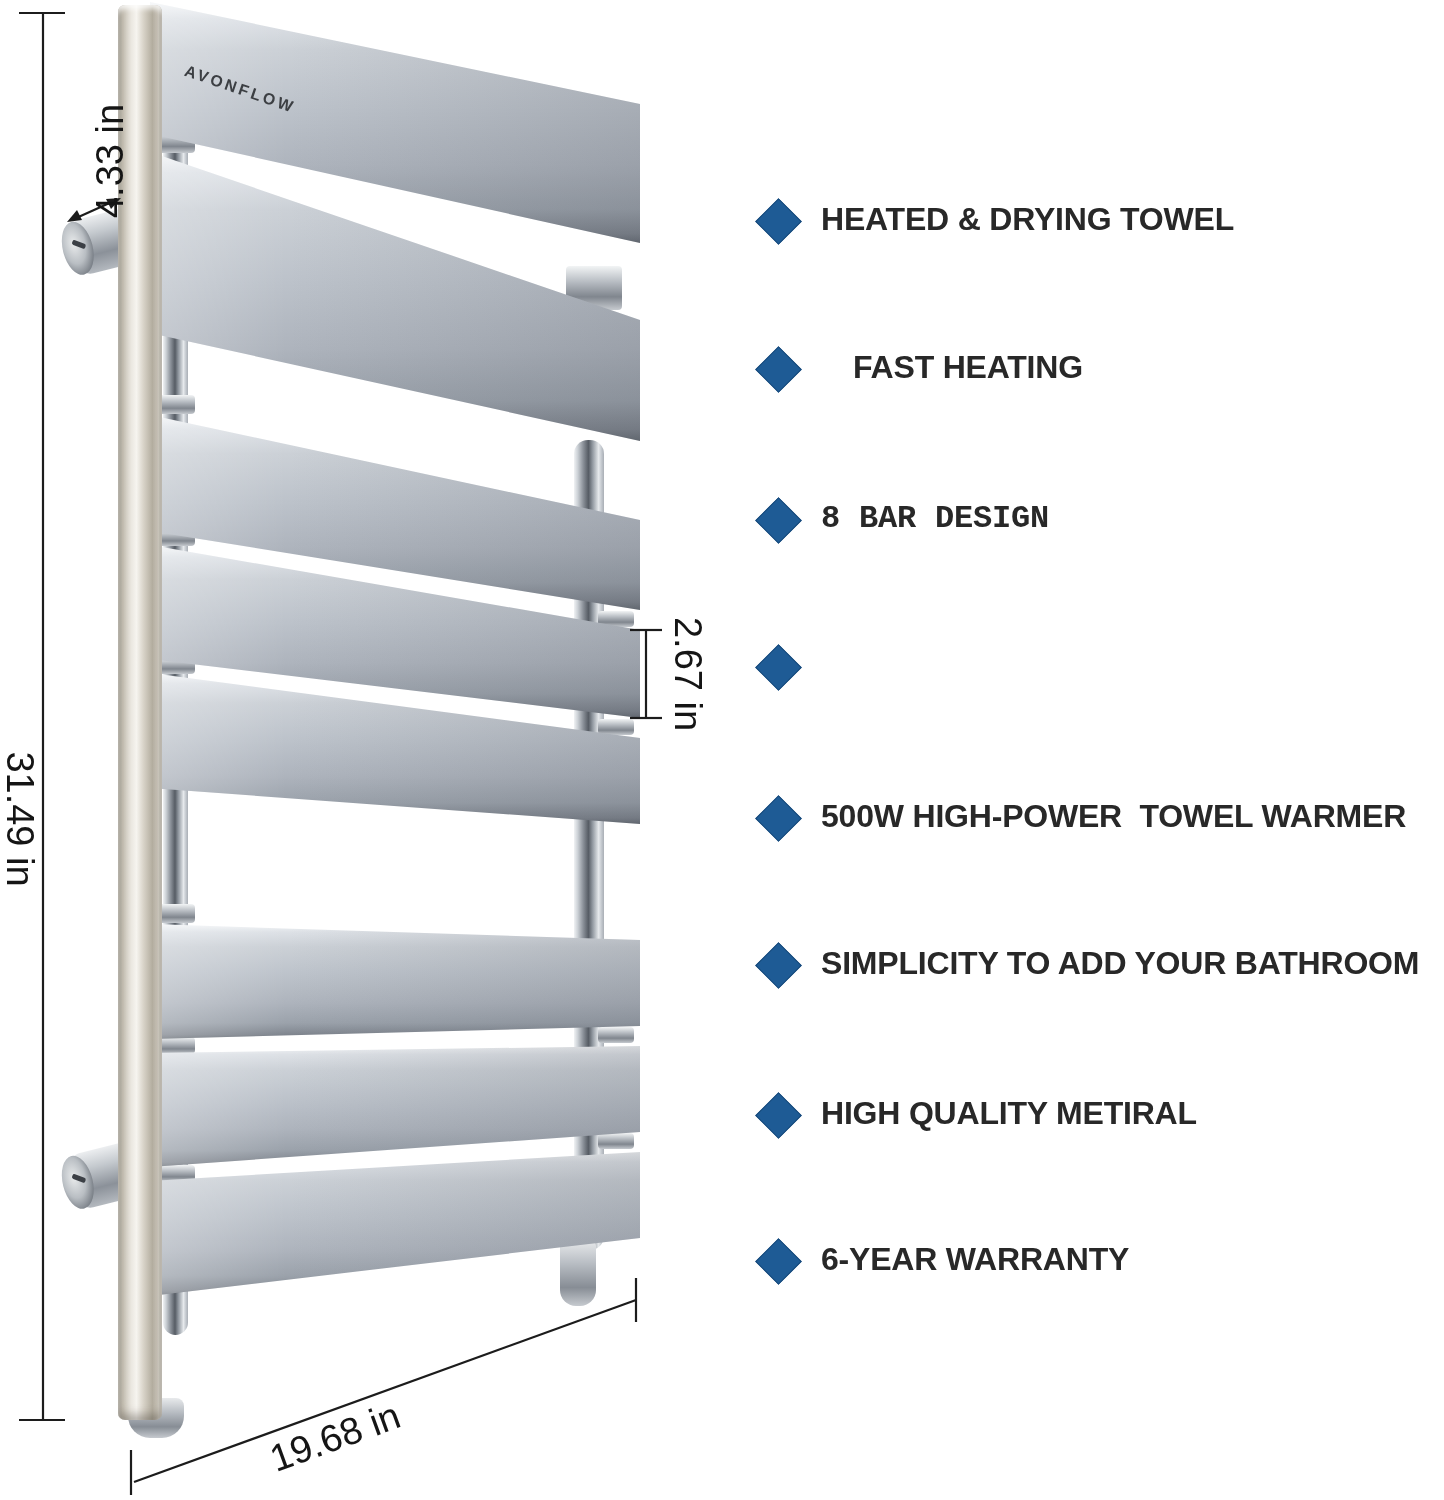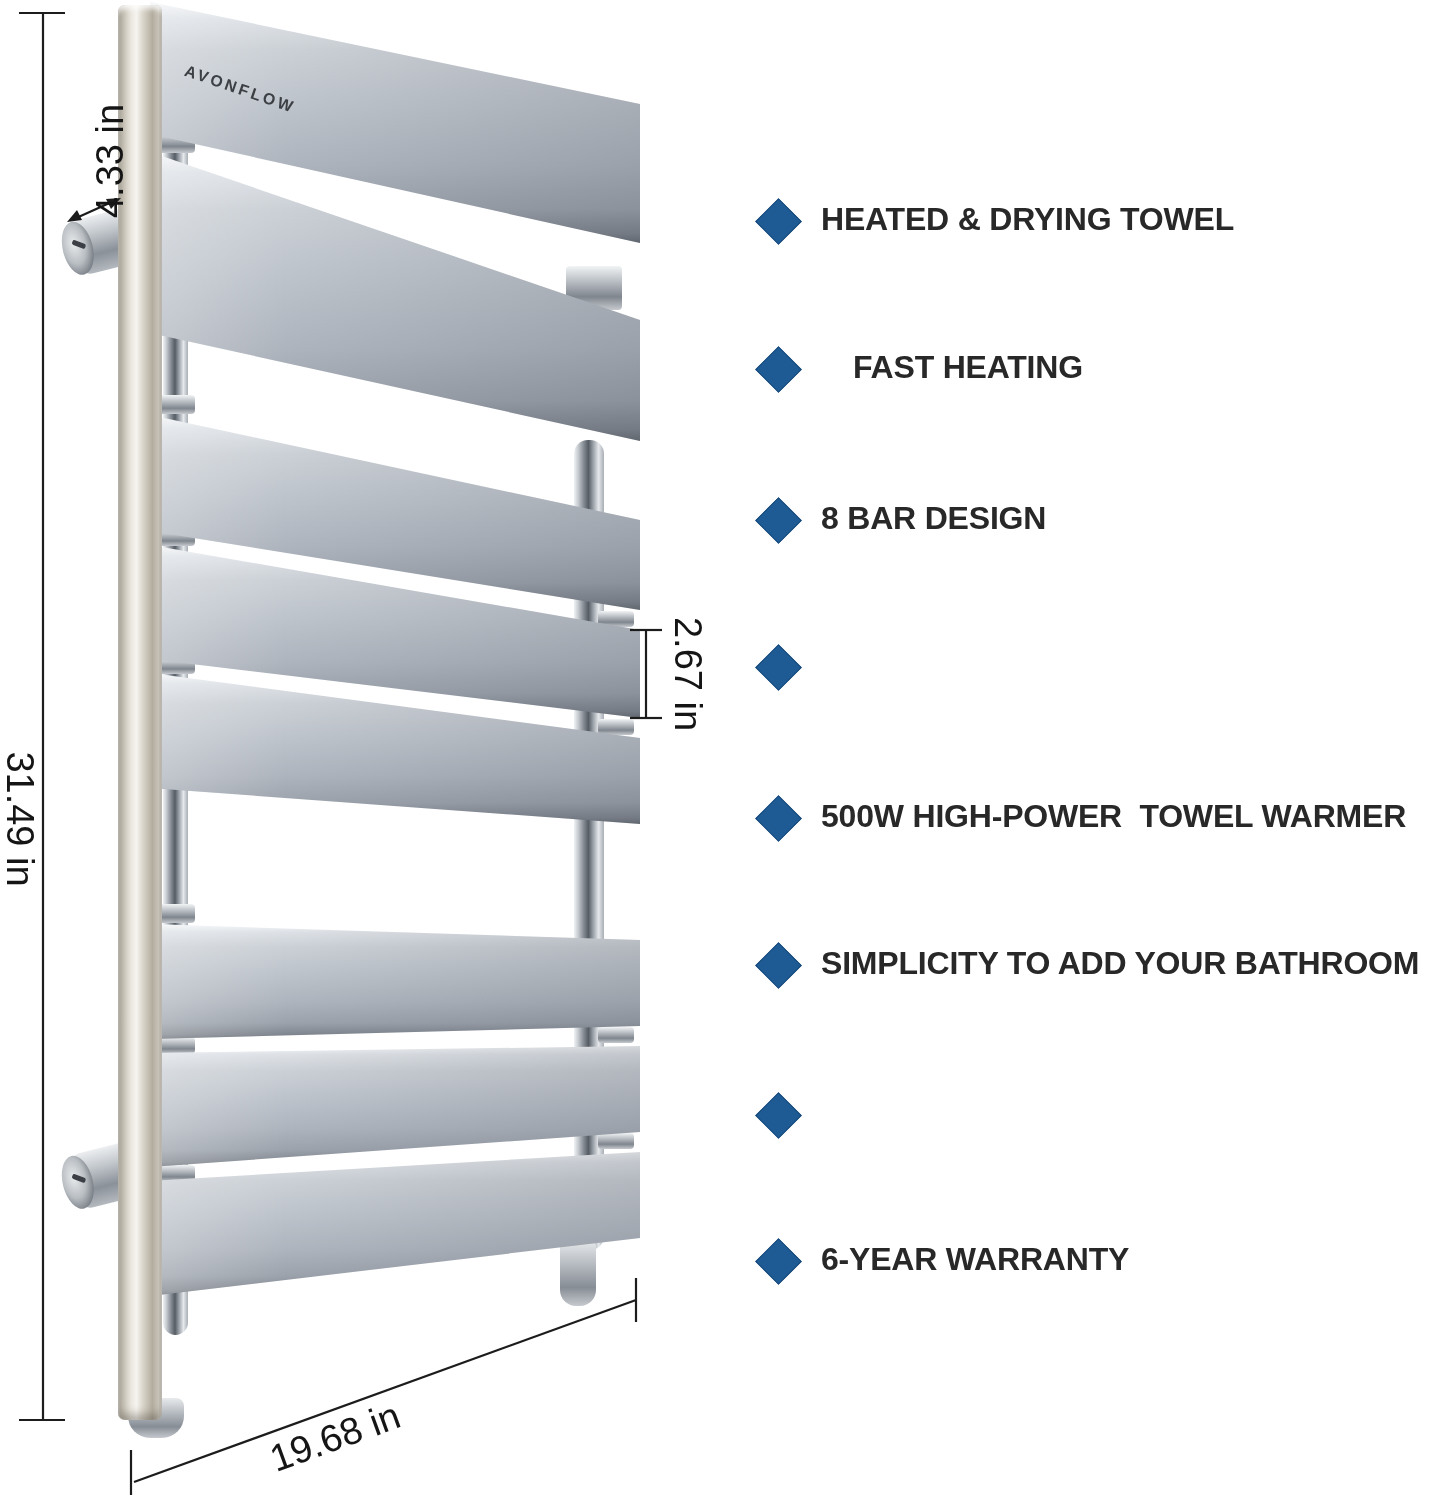--- a/index.html
+++ b/index.html
@@ -160,35 +160,36 @@
 
 <div>
   <div class="feature-row" style="top:188px;">
     <span class="diamond"></span>
     <span class="feature-label">HEATED &amp; DRYING TOWEL</span>
   </div>
   <div class="feature-row" style="top:336px;gap:32px;">
     <span class="diamond"></span>
     <span class="feature-label">FAST HEATING</span>
   </div>
-  <div class="feature-row" style="top:487px;">
+  <div class="feature-row" style="top:487px;font-family:Liberation Mono, monospace;">
     <span class="diamond"></span>
     <span class="feature-label">8 BAR DESIGN</span>
   </div>
   <div class="feature-row" style="top:634px;">
     <span class="diamond"></span>
   </div>
   <div class="feature-row" style="top:785px;">
     <span class="diamond"></span>
     <span class="feature-label">500W HIGH-POWER  TOWEL WARMER</span>
   </div>
   <div class="feature-row" style="top:932px;">
     <span class="diamond"></span>
     <span class="feature-label">SIMPLICITY TO ADD YOUR BATHROOM</span>
   </div>
   <div class="feature-row" style="top:1082px;">
     <span class="diamond"></span>
+    <span class="feature-label">HIGH QUALITY METIRAL</span>
   </div>
   <div class="feature-row" style="top:1228px;">
     <span class="diamond"></span>
     <span class="feature-label">6-YEAR WARRANTY</span>
   </div>
 </div>
 
 </body></html>

